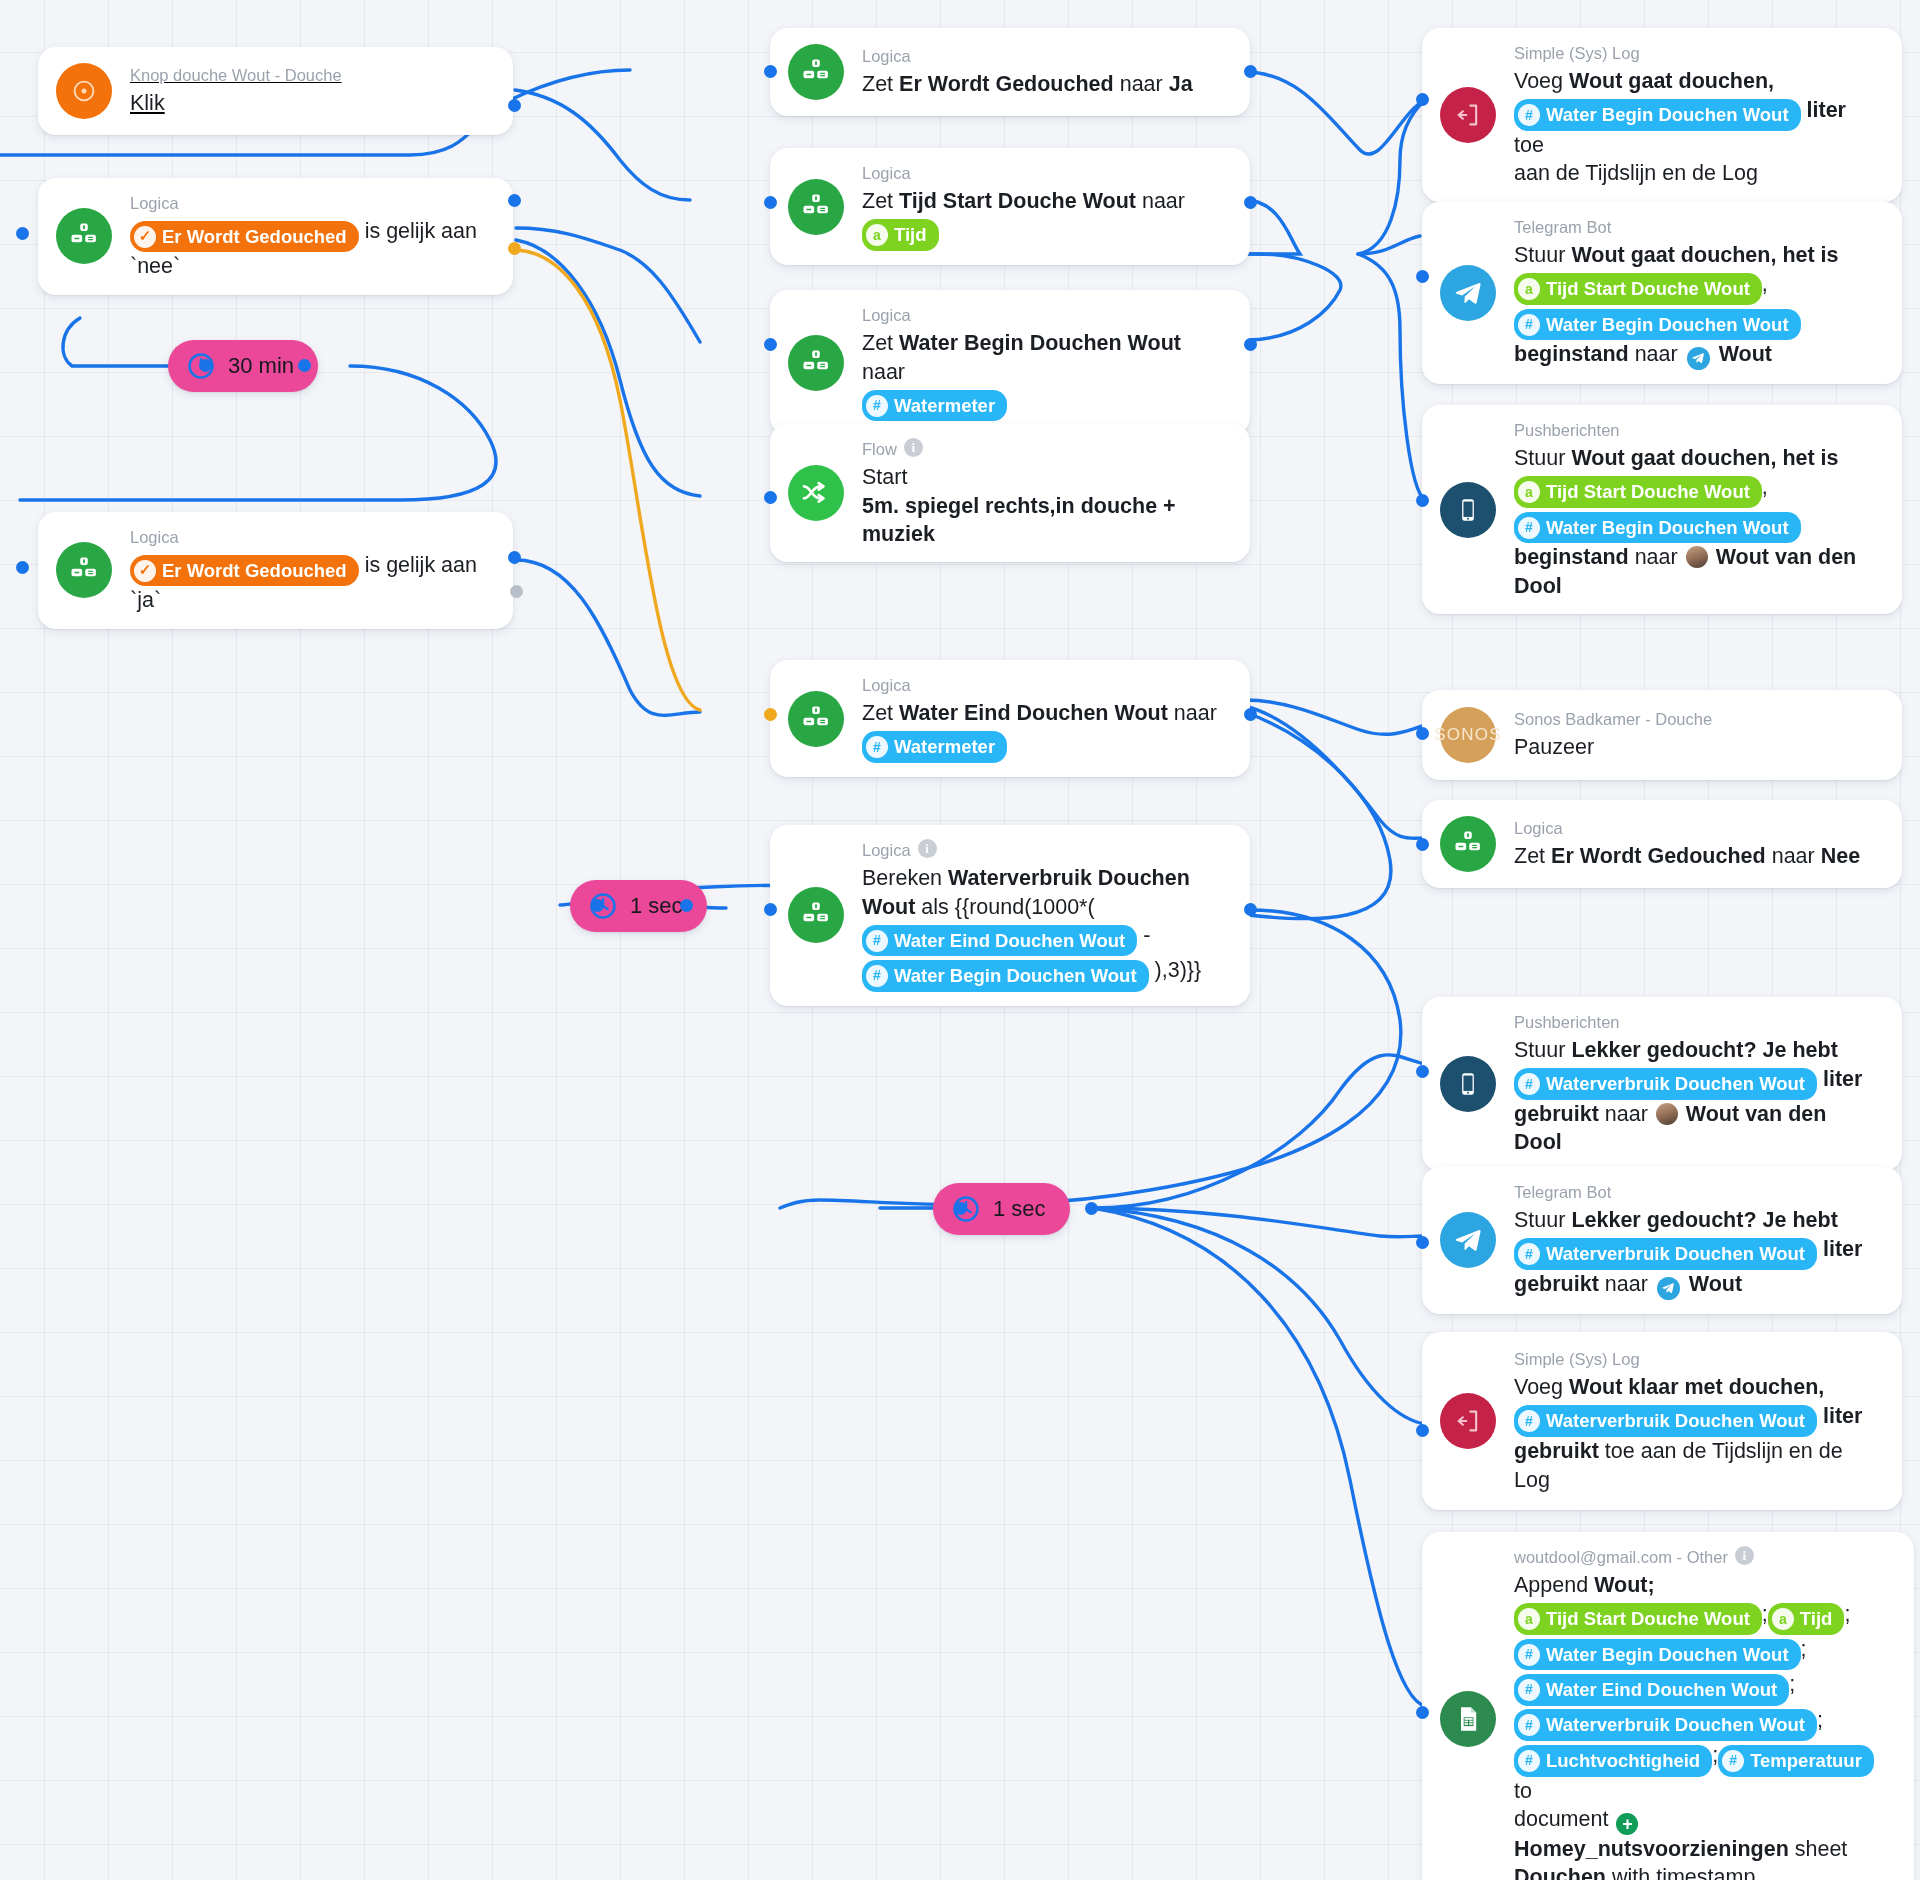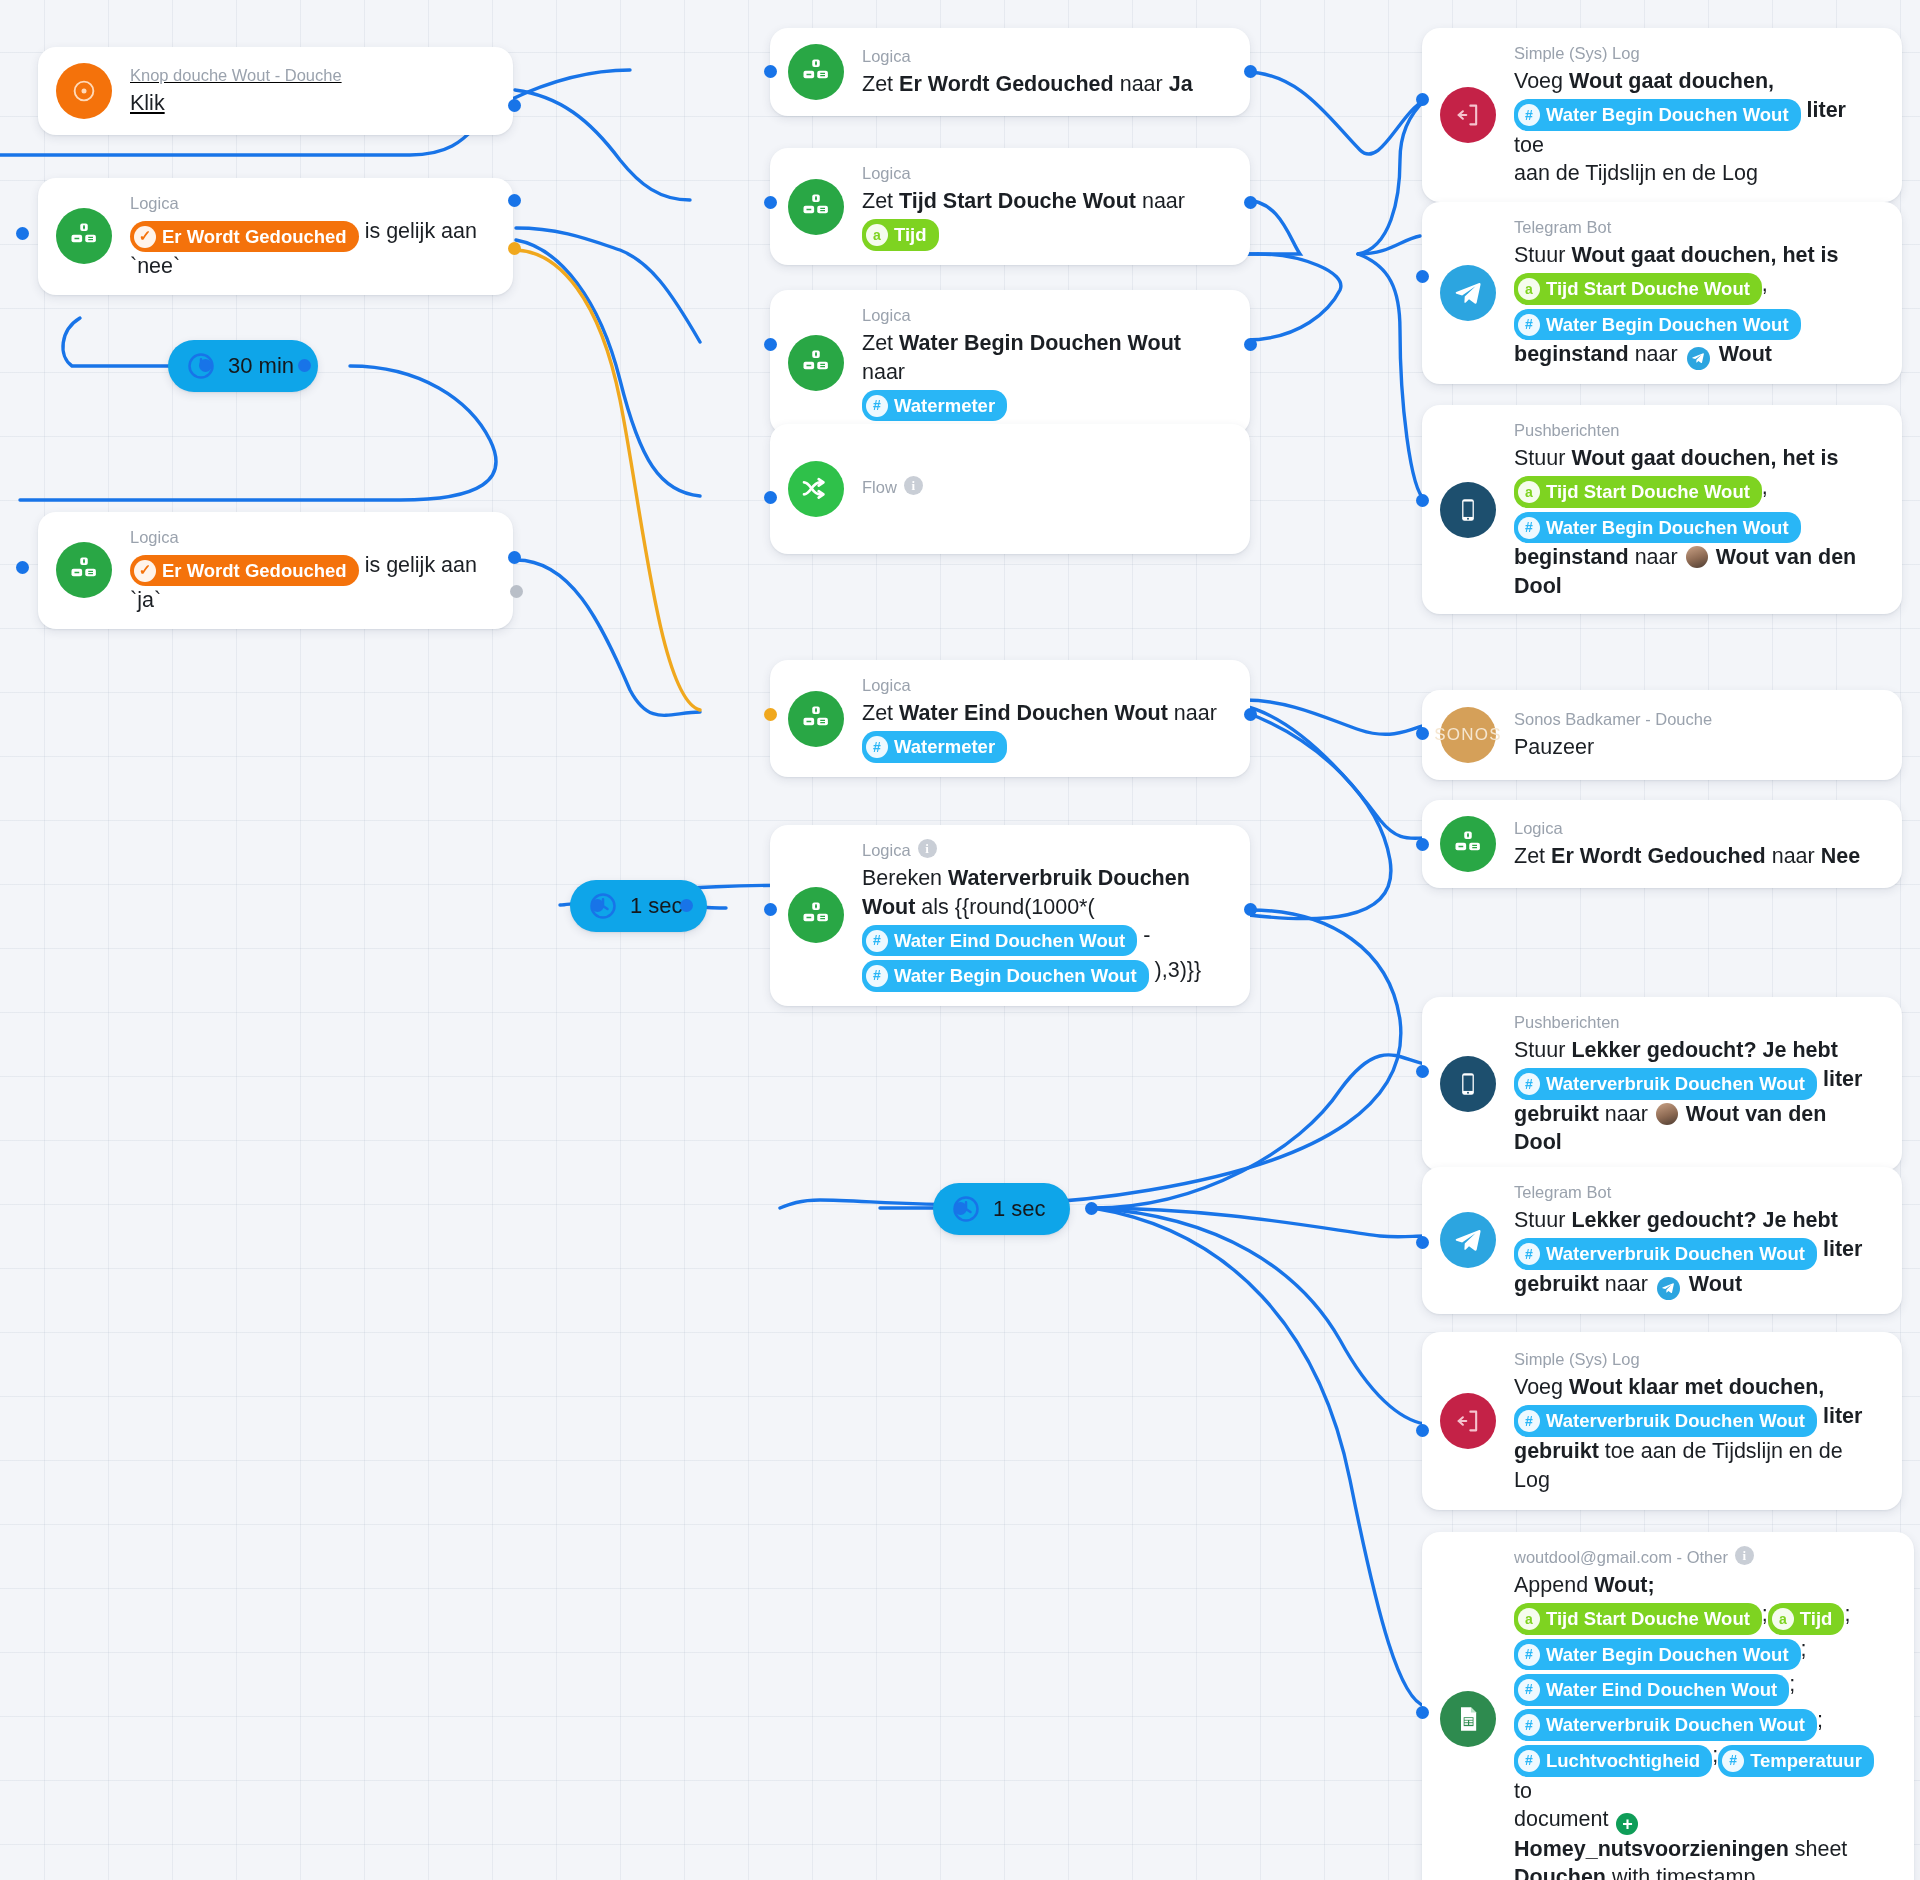--- a/index.html
+++ b/index.html
@@ -67,21 +67,21 @@
     font-size:14px;font-weight:bold;flex:0 0 22px;
   }
   .tag.num{background:#29b6f6;}
   .tag.num .bullet{color:#29b6f6;}
   .tag.alpha{background:#7ed321;}
   .tag.alpha .bullet{color:#7ed321;}
   .tag.bool{background:#f4720b;border-radius:16px;}
   .tag.bool .bullet{color:#f4720b;font-size:15px;}
   
   .delay{
-    position:absolute;background:#0ea5e9;border-radius:26px;
+    position:absolute;background:#ec4899;border-radius:26px;
     height:52px;display:flex;align-items:center;gap:12px;
     padding:0 24px 0 18px;
     box-shadow:0 3px 9px rgba(35,50,80,.11),0 1px 2px rgba(35,50,80,.07);
     font-size:22px;color:#15181c;font-weight:normal;
   }
   .clock{width:30px;height:30px;flex:0 0 30px;}
   
   .dot{position:absolute;width:13px;height:13px;border-radius:50%;background:#1874e8;}
   .dot.grey{background:#b9bfc8;}
   .dot.orange{background:#f0a81e;}
@@ -334,20 +334,24 @@
       <path d="M3 7 C8 7 9 16 15 16"></path>
         <path d="M3 16 C8 16 9 7 15 7"></path>
       <path d="M14 4.6 L17.6 7 L14 9.4"></path>
         <path d="M14 13.6 L17.6 16 L14 18.4"></path>
     </svg>
   </div>
   <div class="body">
     <div class="owner">
       <span>Flow</span>
       <span class="info">i</span>
+    </div>
+    <div class="txt">
+      <span>Start</span><br>
+      <b>5m. spiegel rechts,in douche + muziek</b>
     </div>
   </div>
 </div>
 <div class="dot" style="left:764px;top:491px;"></div>
 
 <div class="node" style="left:770px;top:660px;width:480px;min-height:108px;">
   <div class="ic" style="background:#29a745;">
     <svg width="30" height="30" viewBox="0 0 24 24" fill="#fff">
       <rect x="9" y="2" width="6" height="6" rx="1.6"></rect>
         <rect x="2" y="11" width="8.5" height="6" rx="1.6"></rect>

